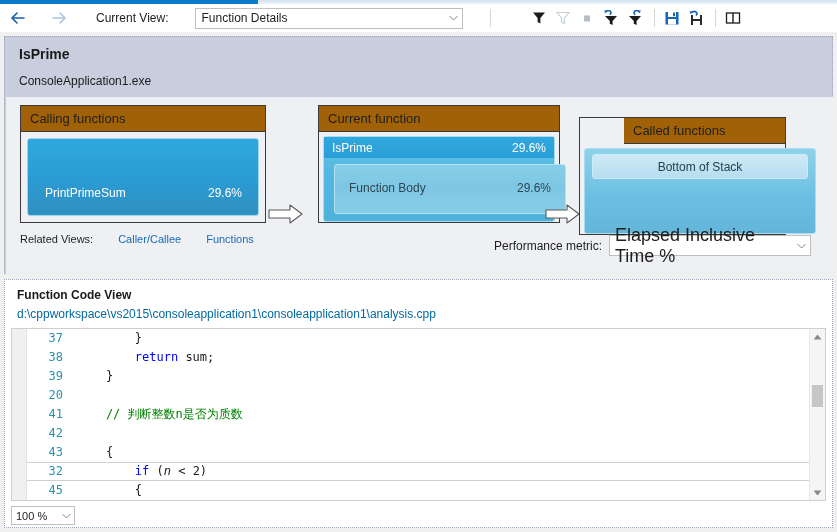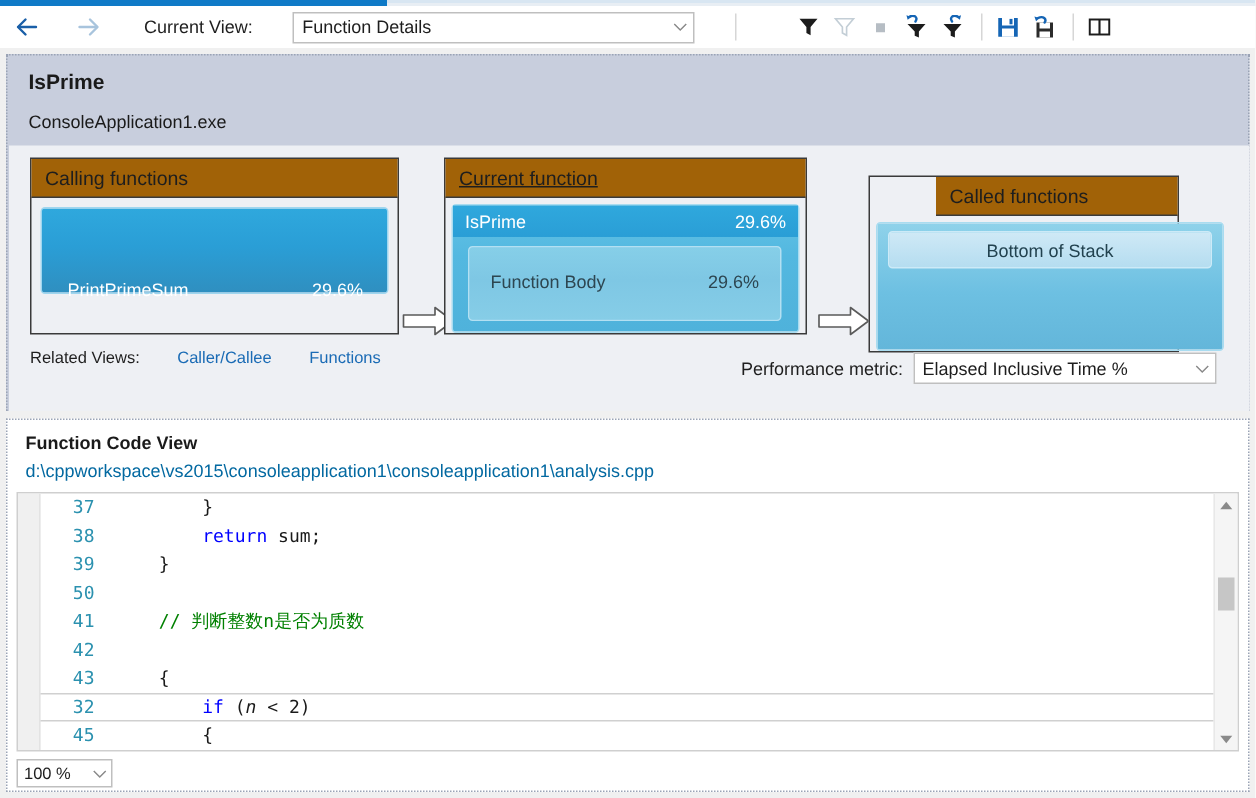--- a/index.html
+++ b/index.html
@@ -128,40 +128,40 @@
     padding-left: 9px;
     font-size: 13px; color: #1e1e1e;
     box-sizing: border-box;
   }
   .col-body {
     position: absolute;
     top: 26px; left: 0; right: 0; bottom: 0;
   }
 
   .col-calling { left: 14px;  top: 8px; width: 246px;  height: 118px; }
-  .col-current { left: 290px; top: 8px; width: 242px;  height: 118px; text-decoration: underline; }
+  .col-current { left: 312px; top: 8px; width: 242px;  height: 118px; }
   .col-called  { left: 573px; top: 20px; width: 207px;  height: 118px; padding-left: 44px; }
 
   
   .flow-arrow {
     position: absolute;
     top: 106px;
     width: 36px; height: 22px;
   }
   .flow-arrow-1 { left: 262px; }
   .flow-arrow-2 { left: 539px; }
 
   
   .blk {
     position: absolute;
     box-sizing: border-box;
     border-radius: 3px;
   }
   .blk-calling {
-    left: 6px; top: 6px; width: 232px; height: 58px;
+    left: 6px; top: 6px; width: 232px; height: 78px;
     background: linear-gradient(to bottom, #2fa8dd 0%, #2a9ed6 45%, #2f8fc0 100%);
     border: 1px solid #9fd6ef;
   }
   .blk-calling .blk-name {
     position: absolute; left: 17px; top: 47px;
     font-size: 12px; color: #ffffff;
   }
   .blk-calling .blk-pct {
     position: absolute; right: 16px; top: 47px;
     font-size: 12px; color: #ffffff;
@@ -178,21 +178,21 @@
     background: linear-gradient(to bottom, #2fa8dd 0%, #2a9ed6 100%);
     display: flex; align-items: center; justify-content: space-between;
     padding: 0 8px 0 8px;
     box-sizing: border-box;
   }
   .cur-header .h-name { font-size: 12px; color: #ffffff; }
   .cur-header .h-pct  { font-size: 12px; color: #ffffff; }
 
   .blk-body {
     position: absolute;
-    left: 10px; top: 27px; width: 209px; height: 50px;
+    left: 10px; top: 27px; width: 232px; height: 50px;
     border-radius: 3px;
     background: linear-gradient(to bottom, #86cfe8 0%, #7ec7e4 45%, #86cde7 100%);
     border: 1px solid #b3e0f2;
     box-sizing: border-box;
   }
   .blk-body .bb-name {
     position: absolute; left: 14px; top: 16px;
     font-size: 12px; color: #2d4651;
   }
   .blk-body .bb-pct {
@@ -233,21 +233,21 @@
     font-size: 12px; color: #1e1e1e;
   }
   .pm-combo {
     margin-left: 7px;
     width: 202px; height: 21px;
     border: 1px solid #bfbfbf;
     background: #ffffff;
     display: flex; align-items: center;
     box-sizing: border-box;
   }
-  .pm-combo .combo-text { padding-left: 5px; font-size: 12px; flex: 1; }
+  .pm-combo .combo-text { padding-left: 5px; font-size: 18px; flex: 1; }
   .pm-combo .combo-arrow {
     width: 17px; display: flex; align-items: center; justify-content: center;
     color: #808080; font-size: 7px;
   }
 
   
   .fcv {
     position: absolute;
     left: 4px; top: 279px;
     width: 829px; height: 249px;
@@ -538,21 +538,21 @@
 
     <div class="fcv-title">Function Code View</div>
     <div class="fcv-path">d:\cppworkspace\vs2015\consoleapplication1\consoleapplication1\analysis.cpp</div>
 
     <div class="editor">
       <div class="gutter"></div>
       <div class="code-area" id="code-area">
           <div class="code-line"><span class="ln">37</span><span><span class="tok-pun">        }</span></span></div>
           <div class="code-line"><span class="ln">38</span><span><span class="tok-kw">        return</span><span class="tok-id"> sum</span><span class="tok-pun">;</span></span></div>
           <div class="code-line"><span class="ln">39</span><span><span class="tok-pun">    }</span></span></div>
-          <div class="code-line"><span class="ln">50</span><span><span class="tok-pun"></span></span></div>
+          <div class="code-line"><span class="ln">20</span><span><span class="tok-pun"></span></span></div>
           <div class="code-line"><span class="ln">41</span><span><span class="tok-cmt">    // 判断整数n是否为质数</span></span></div>
           <div class="code-line"><span class="ln">42</span></div>
           <div class="code-line"><span class="ln">43</span><span><span class="tok-pun">    {</span></span></div>
           <div class="code-line hl"><span class="ln">32</span><span><span class="tok-kw">        if</span><span class="tok-pun"> (</span><span class="tok-var">n</span><span class="tok-pun"> &lt; </span><span class="tok-num">2</span><span class="tok-pun">)</span></span></div>
           <div class="code-line"><span class="ln">45</span><span><span class="tok-pun">        {</span></span></div>
           <div class="code-line"><span class="ln">46</span><span></span></div>
         </div>
 
       <div class="vscroll">
         <div class="vs-arrow vs-up">

